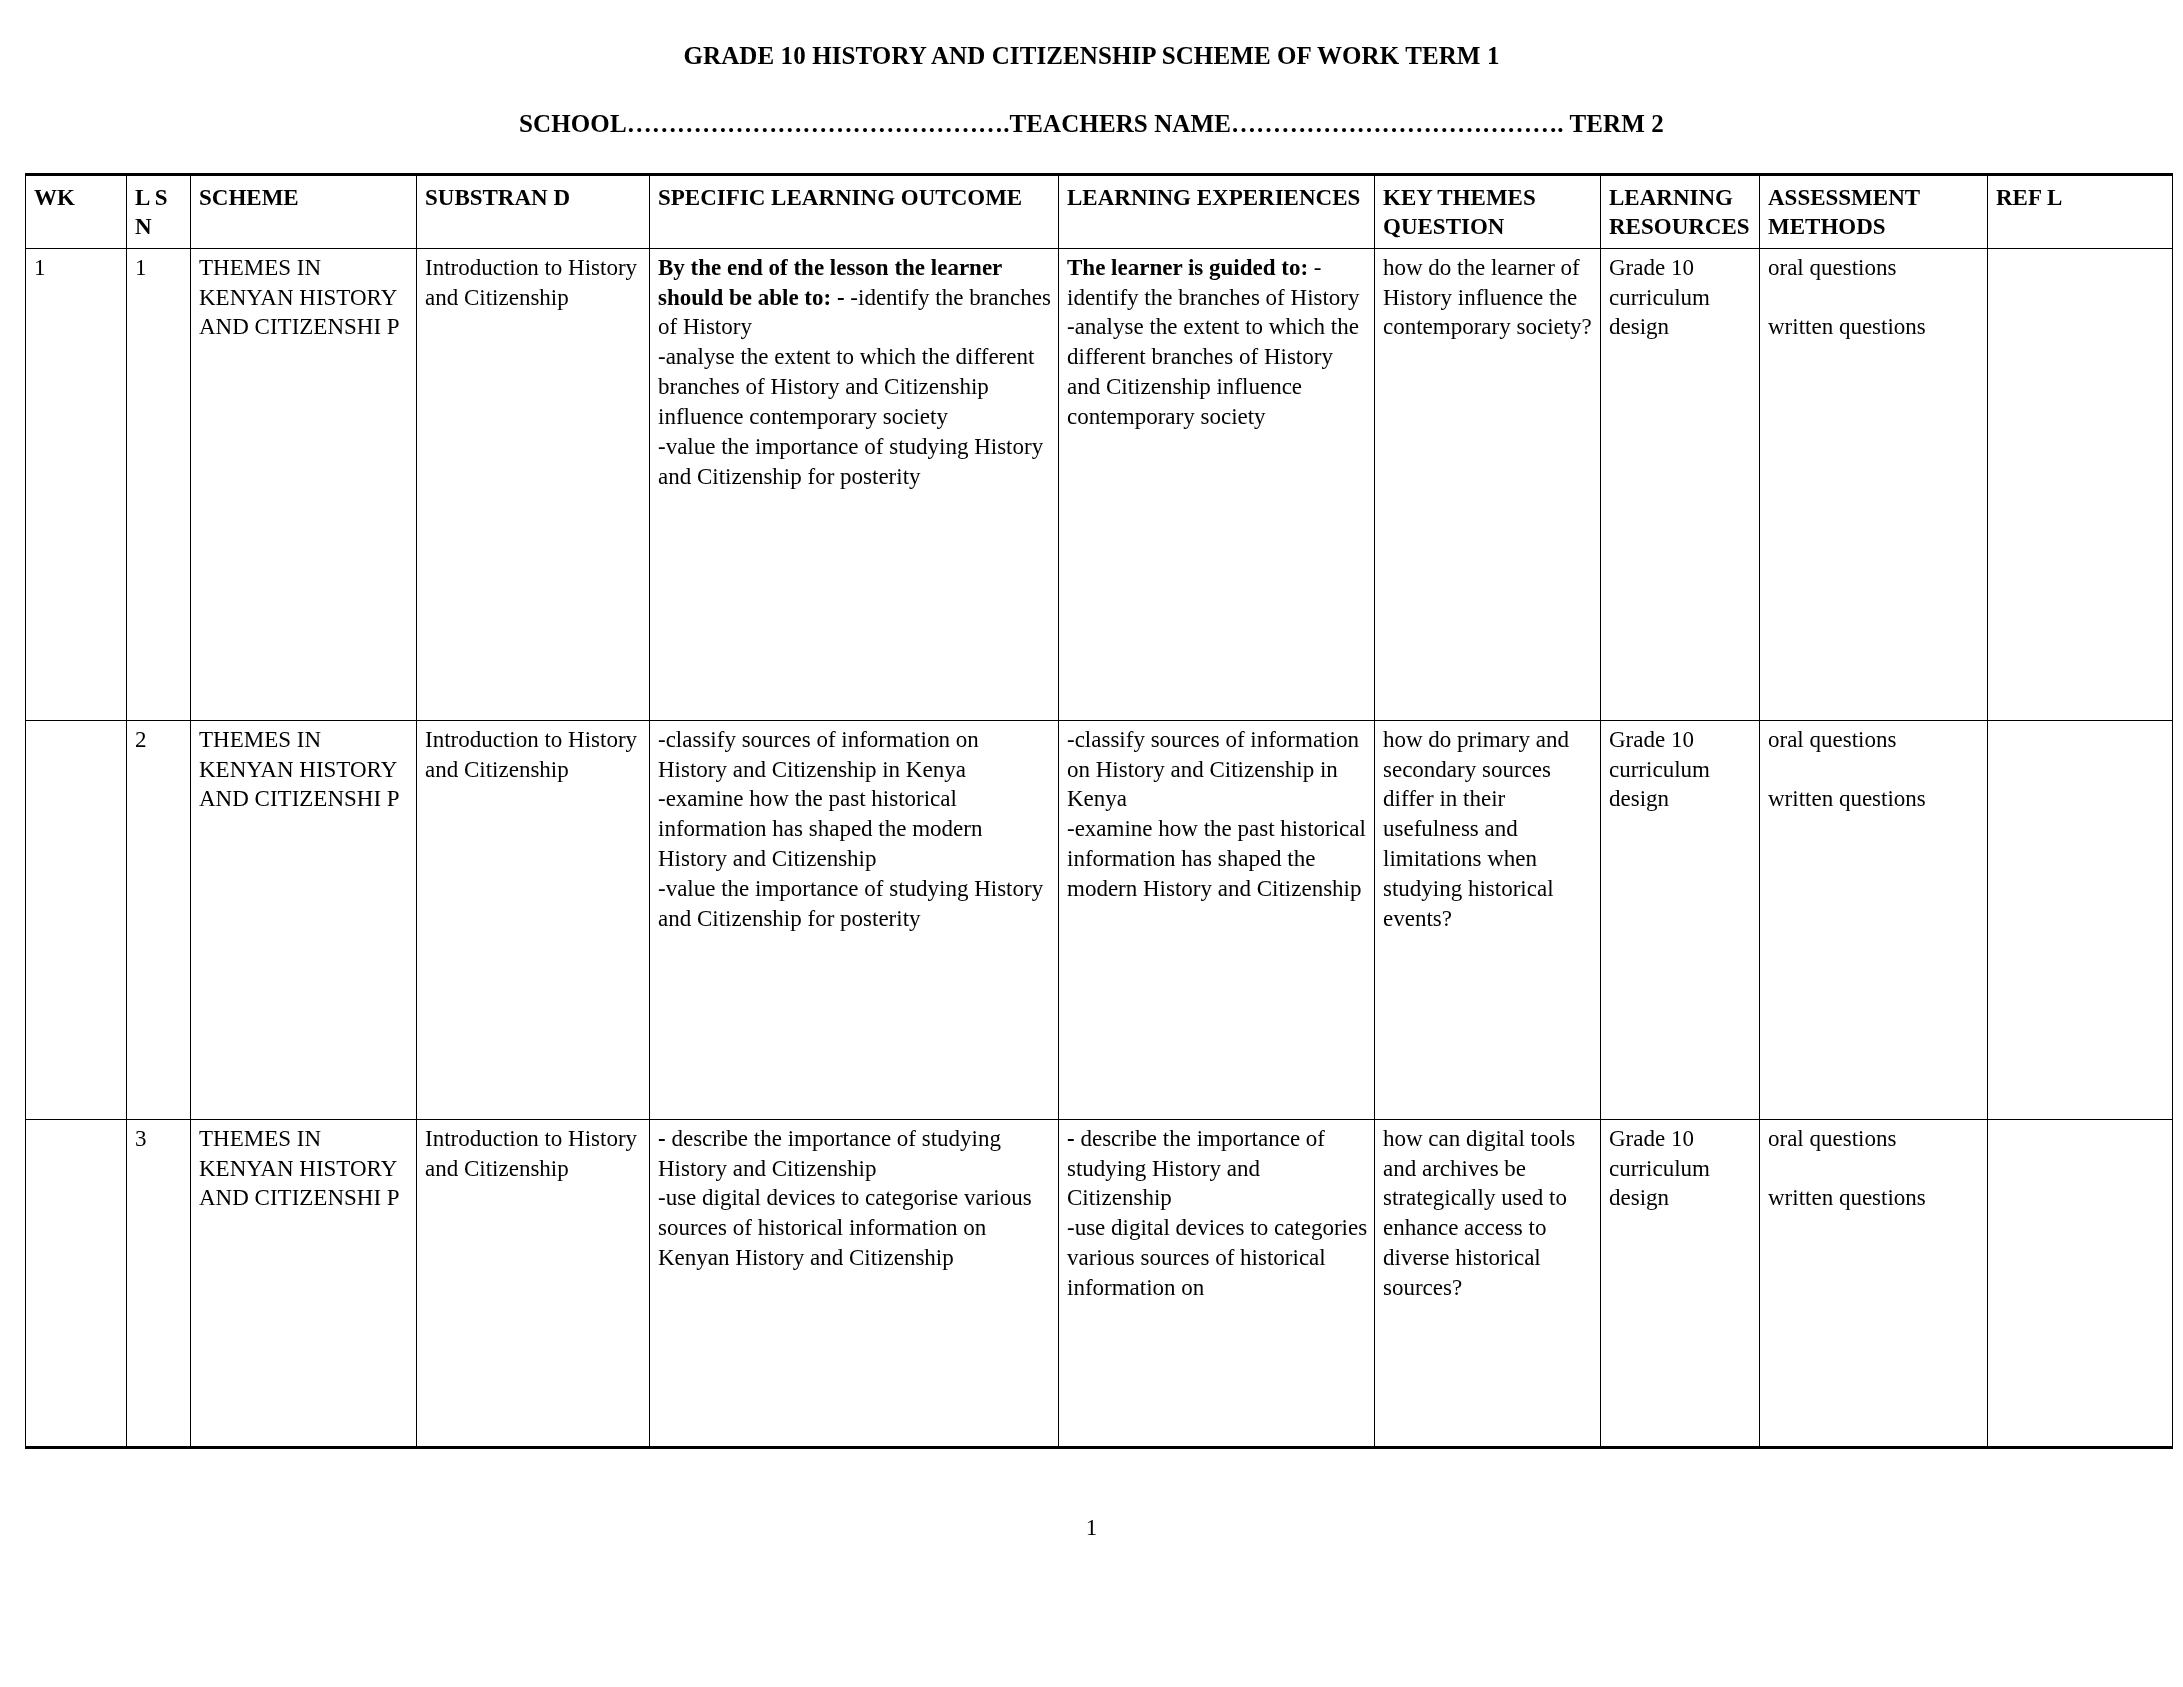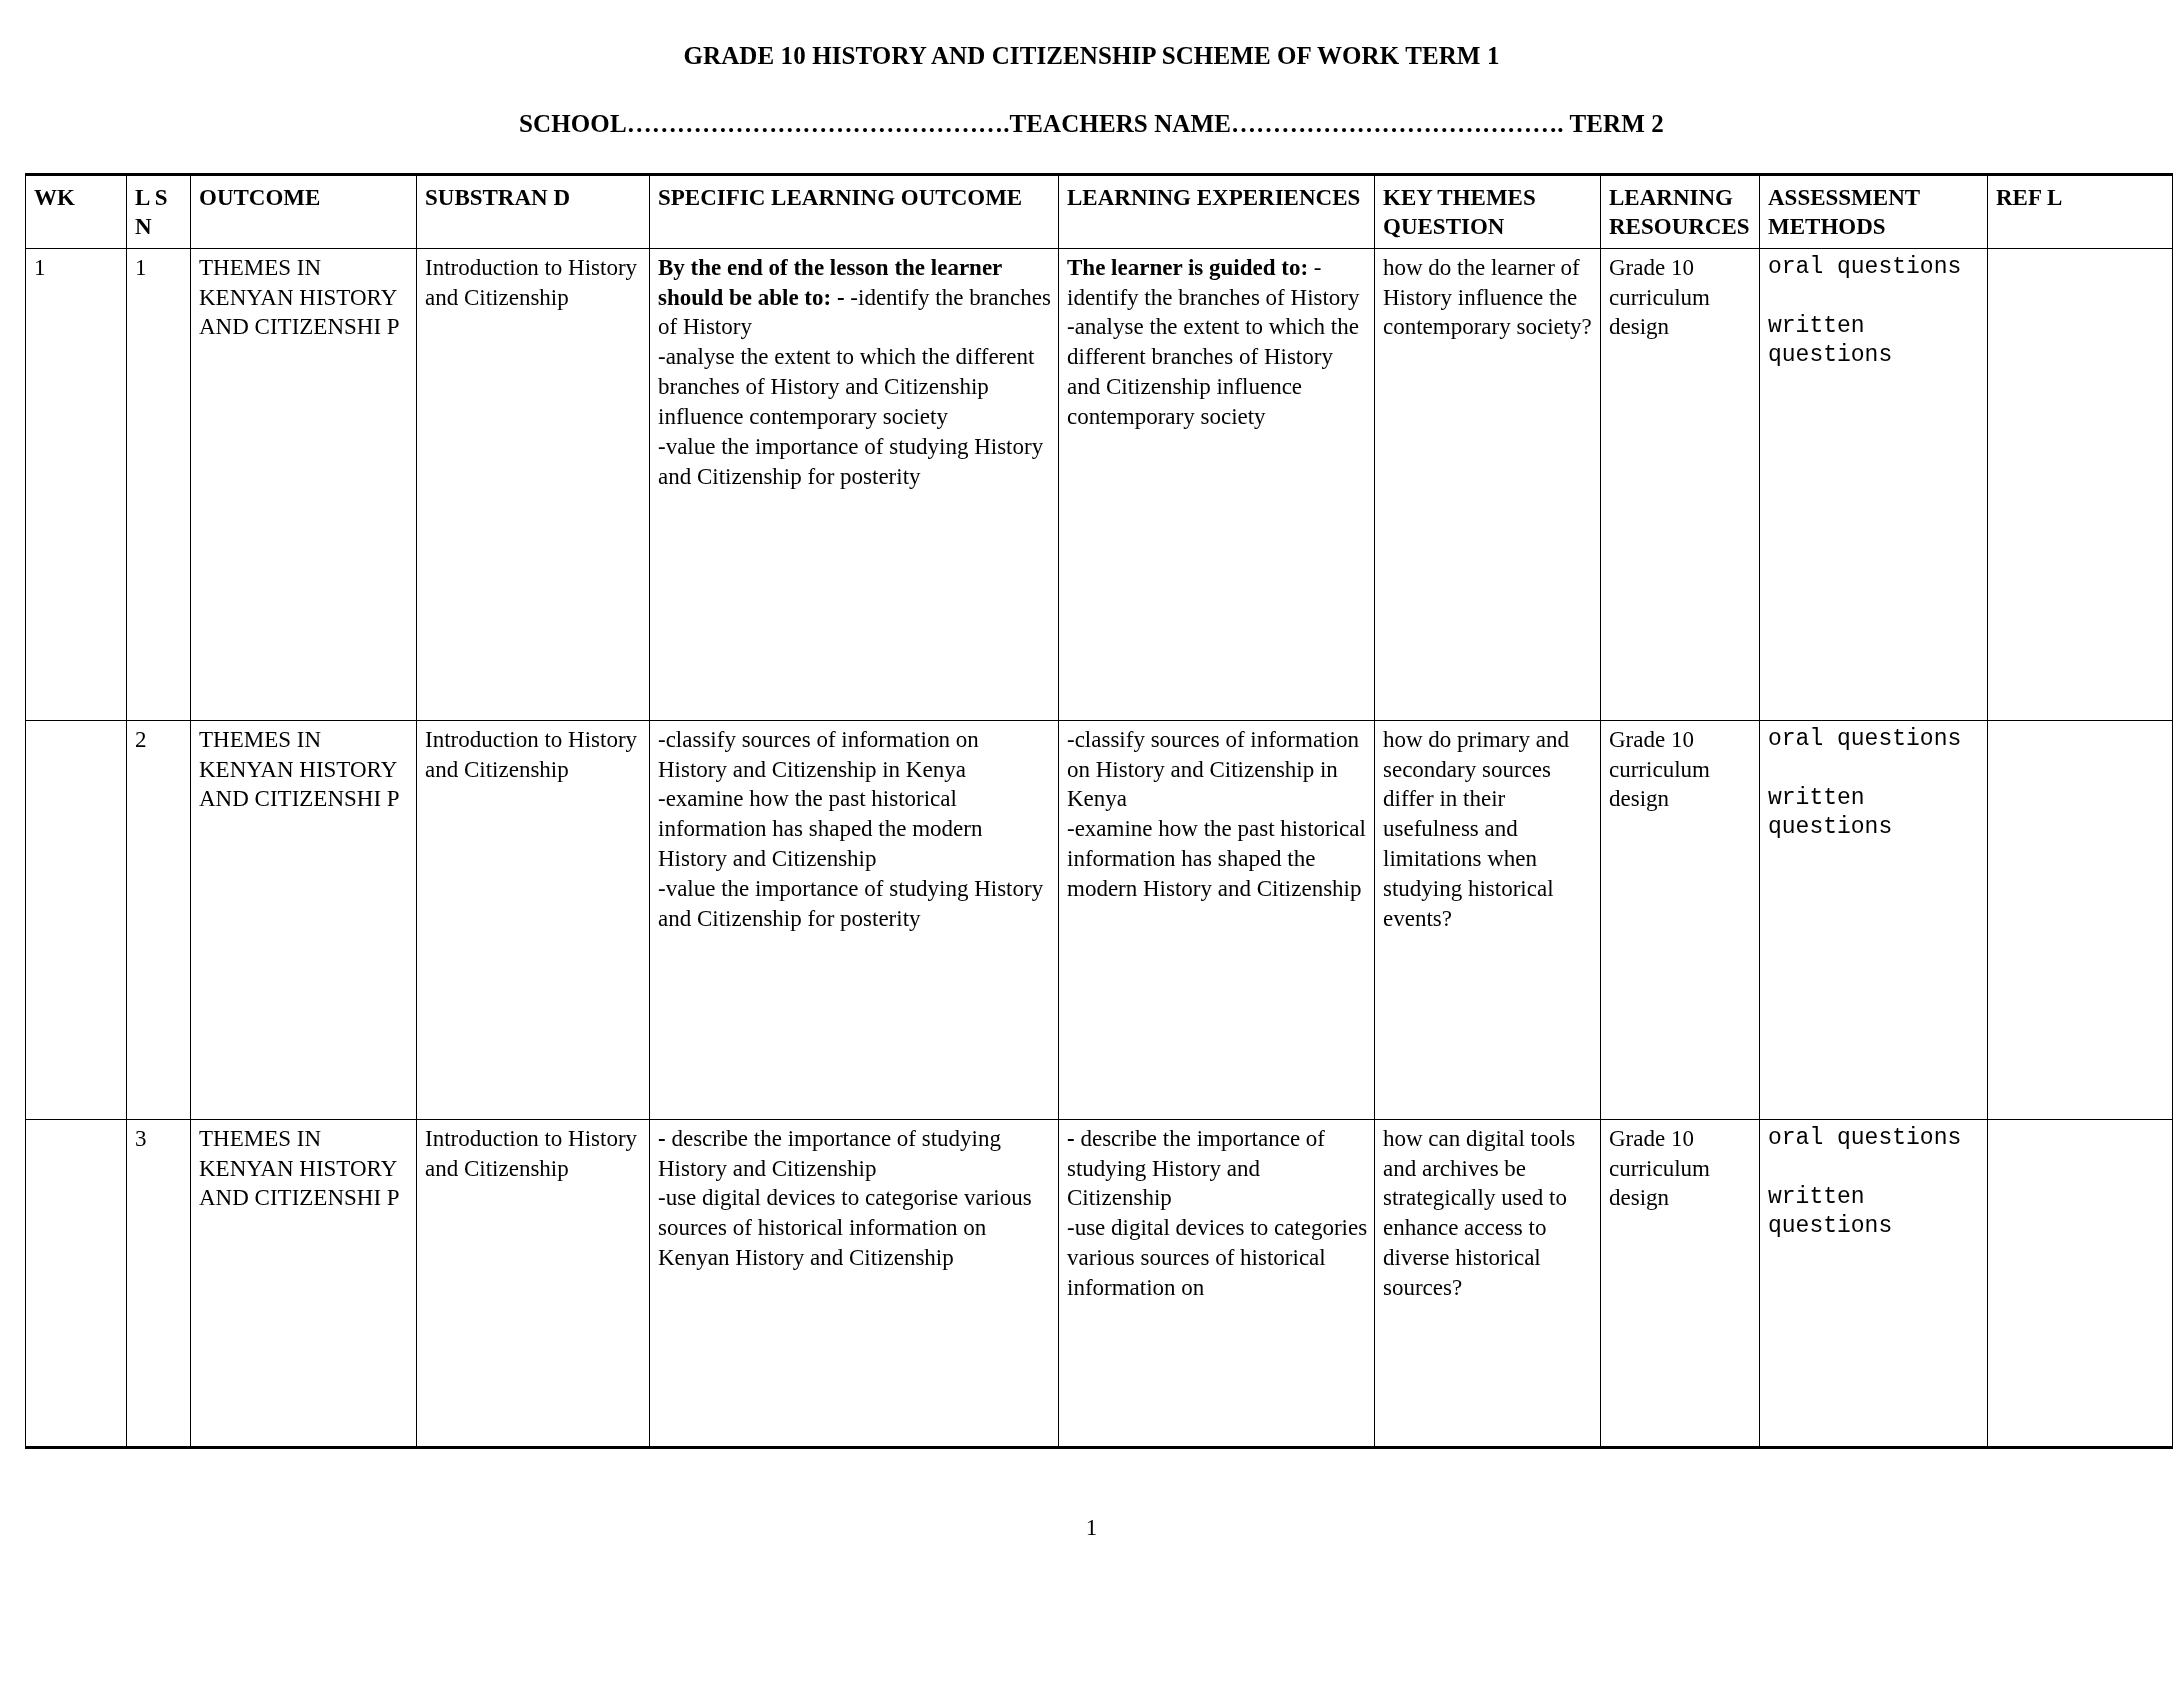--- a/index.html
+++ b/index.html
@@ -91,21 +91,21 @@
   .bold-lead { font-weight: bold; margin-top: 36px; }
 
   .cell-block { white-space: pre-line; }
 
   .row-1 td { height: 463px; }
   .row-2 td { height: 390px; }
   .row-3 td { height: 318px; }
 
   .strand-cell { font-weight: bold; margin-left: 45px; }
 
-  .assess-line { display: block; font-family: Liberation Mono, monospace; }
+  .assess-line { display: block; }
   .assess-gap  { display: block; height: 29px; }
 
   .page-number {
     position: absolute;
     left: 0;
     top: 1515px;
     width: 2183px;
     text-align: center;
     font-size: 23px;
   }
@@ -130,21 +130,21 @@
           <col class="c-le">
           <col class="c-kiq">
           <col class="c-lr">
         <col class="c-am">
           <col class="c-refl">
       </colgroup>
       <thead>
         <tr>
           <th>WK</th>
           <th>L S N</th>
-          <th>OUTCOME</th>
+          <th>SCHEME</th>
           <th>SUBSTRAN D</th>
           <th>SPECIFIC LEARNING OUTCOME</th>
           <th>LEARNING EXPERIENCES</th>
           <th>KEY THEMES QUESTION</th>
           <th>LEARNING RESOURCES</th>
           <th>ASSESSMENT METHODS</th>
           <th>REF L</th>
         </tr>
       </thead>
       <tbody>

